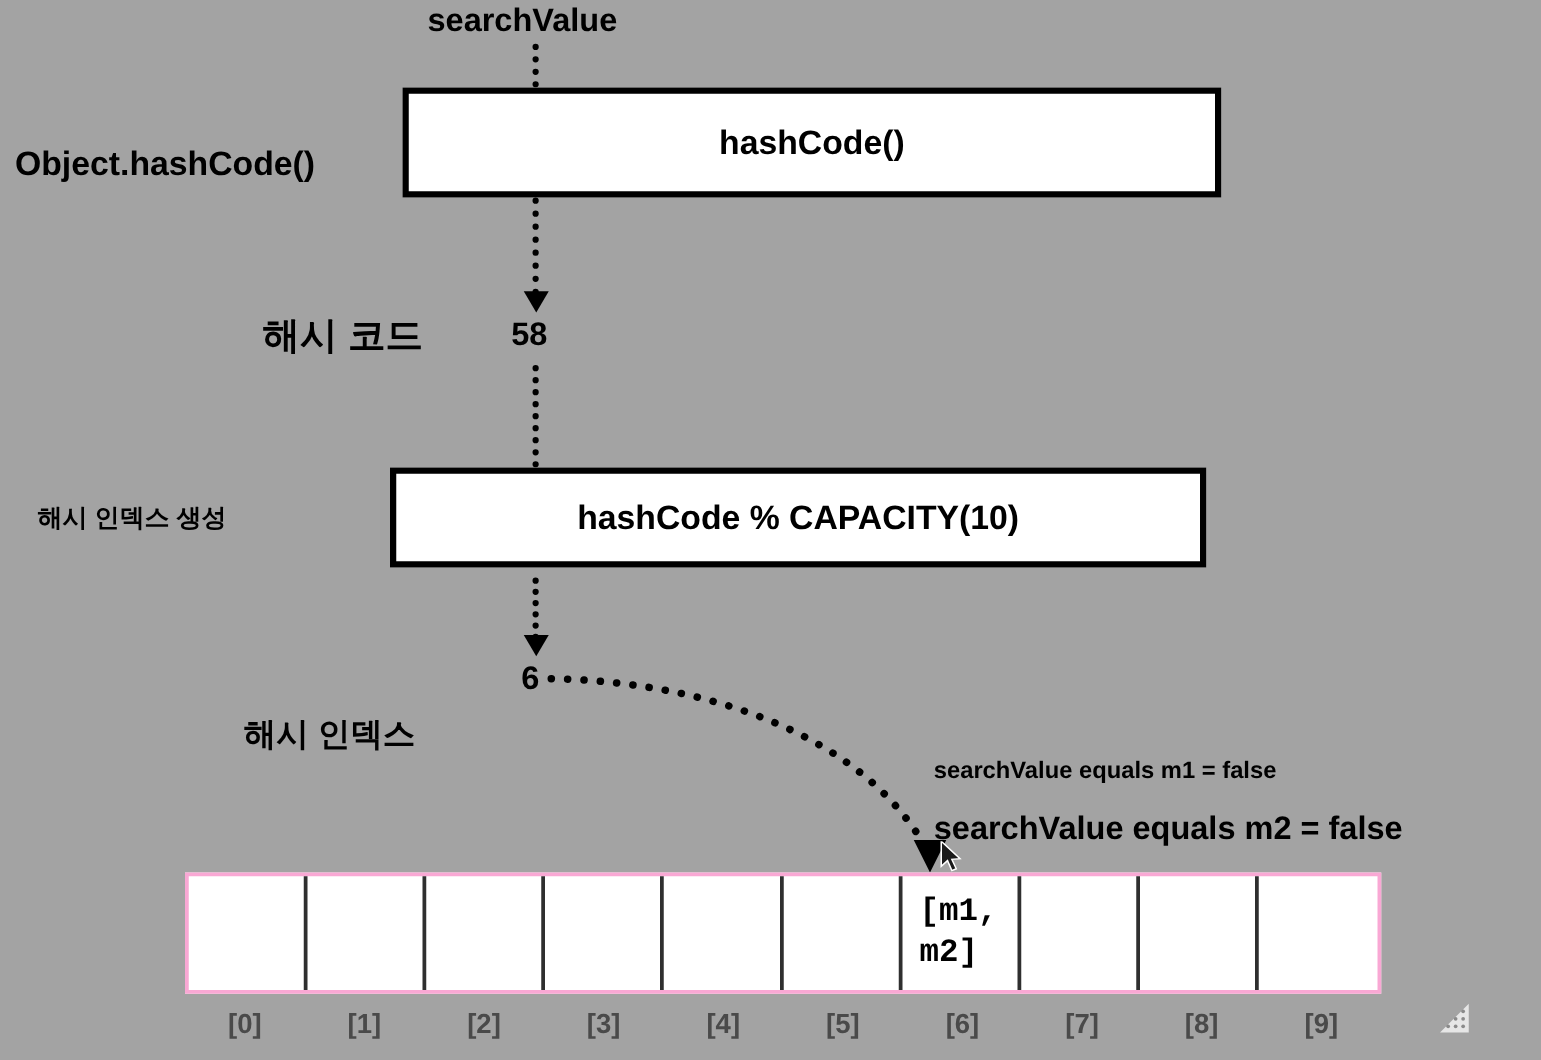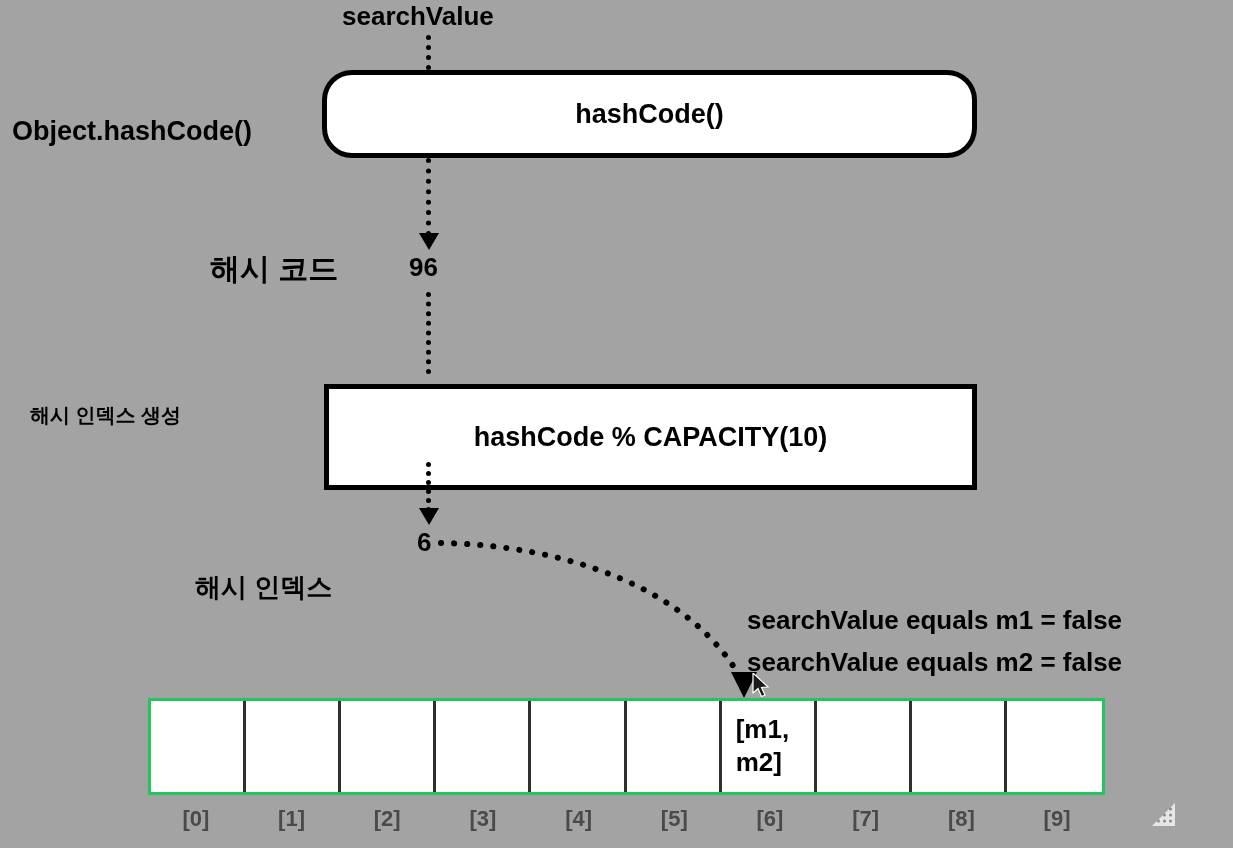--- a/index.html
+++ b/index.html
@@ -55,22 +55,23 @@
     border-left: 10px solid transparent;
     border-right: 10px solid transparent;
     border-top: 17px solid #000000;
   }
 
   
   #bucket-array {
     position: absolute;
     display: flex;
     box-sizing: border-box;
-    border: 3px solid #22c55e;
+    border: 3px solid #f9a8d4;
     background: #ffffff;
+    font-family: Liberation Mono, monospace;
   }
   .bucket-cell {
     box-sizing: border-box;
     border-right: 3px solid #2f2f2f;
     font-size: 26px;
     font-weight: bold;
     color: #000;
     padding: 12px 0 0 14px;
     line-height: 1.25;
     overflow: hidden;
@@ -120,43 +121,43 @@
 <body>
 
 <div id="canvas">
 
   <div class="txt" id="label-search-value" style="left:342px; top:3px; font-size:26px;">searchValue</div>
 
   <div class="vdot" id="connector-input-to-box1" style="left:426px; top:35px; height:35px;"></div>
 
   <div class="txt" id="label-object-hashcode" style="left:12px; top:118px; font-size:27px;">Object.hashCode()</div>
 
-  <div class="proc-box" id="box-hashcode" style="left:322px; top:70px; width:655px; height:88px;border-radius:30px;">hashCode()</div>
+  <div class="proc-box" id="box-hashcode" style="left:322px; top:70px; width:655px; height:88px;">hashCode()</div>
 
   <div class="vdot" id="connector-box1-to-hash" style="left:426px; top:158px; height:78px;"></div>
   <div class="arrowhead-down" id="arrow-box1-out" style="left:419px; top:233px;"></div>
 
   <div class="txt" id="label-hash-code-kr" style="left:210px; top:254px; font-size:30px;">해시 코드</div>
 
-  <div class="txt" id="value-hash-code" style="left:409px; top:254px; font-size:26px;">96</div>
+  <div class="txt" id="value-hash-code" style="left:409px; top:254px; font-size:26px;">58</div>
 
   <div class="vdot" id="connector-hash-to-box2" style="left:426px; top:292px; height:82px;"></div>
 
   <div class="txt" id="label-hash-index-create" style="left:30px; top:405px; font-size:20px;">해시 인덱스 생성</div>
 
-  <div class="proc-box" id="box-modulo" style="left:324px; top:374px; width:653px; height:106px;margin-top:10px;">hashCode % CAPACITY(10)</div>
+  <div class="proc-box" id="box-modulo" style="left:312px; top:374px; width:653px; height:80px;">hashCode % CAPACITY(10)</div>
 
   <div class="vdot" id="connector-box2-to-index" style="left:426px; top:462px; height:50px;"></div>
   <div class="arrowhead-down" id="arrow-box2-out" style="left:419px; top:508px;"></div>
 
   <div class="txt" id="label-hash-index-kr" style="left:195px; top:529px; font-size:26px;margin-top:45px;">해시 인덱스</div>
 
   <div class="txt" id="value-hash-index" style="left:417px; top:529px; font-size:26px;">6</div>
 
-  <div class="txt" id="annotation-equals-m1" style="left:747px; top:607px; font-size:26px;">searchValue equals m1 = false</div>
+  <div class="txt" id="annotation-equals-m1" style="left:747px; top:607px; font-size:19px;">searchValue equals m1 = false</div>
 
   <div class="txt" id="annotation-equals-m2" style="left:747px; top:649px; font-size:26px;">searchValue equals m2 = false</div>
 
   <svg id="overlay-svg" viewBox="0 0 1233 848">
     <path d="M 441 543 C 560 545, 690 585, 743 682" fill="none" stroke="#000000" stroke-width="6" stroke-linecap="round" stroke-dasharray="0.1 13"></path>
     <polygon points="731,672 757,672 744,698" fill="#000000"></polygon>
   </svg>
 
   <svg id="mouse-cursor" viewBox="0 0 18 26">
     <polygon points="1,0 1,20 6,15.5 9.5,23.5 13,22 9.5,14.5 16,14" fill="#1a1a1a" stroke="#ffffff" stroke-width="1.2"></polygon>

